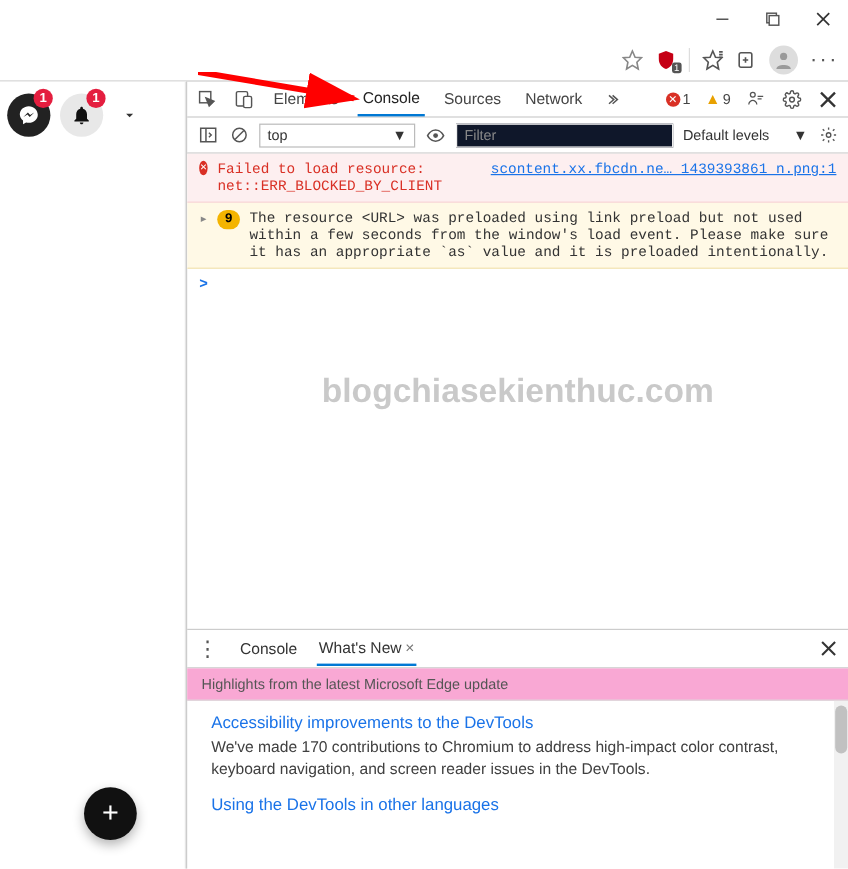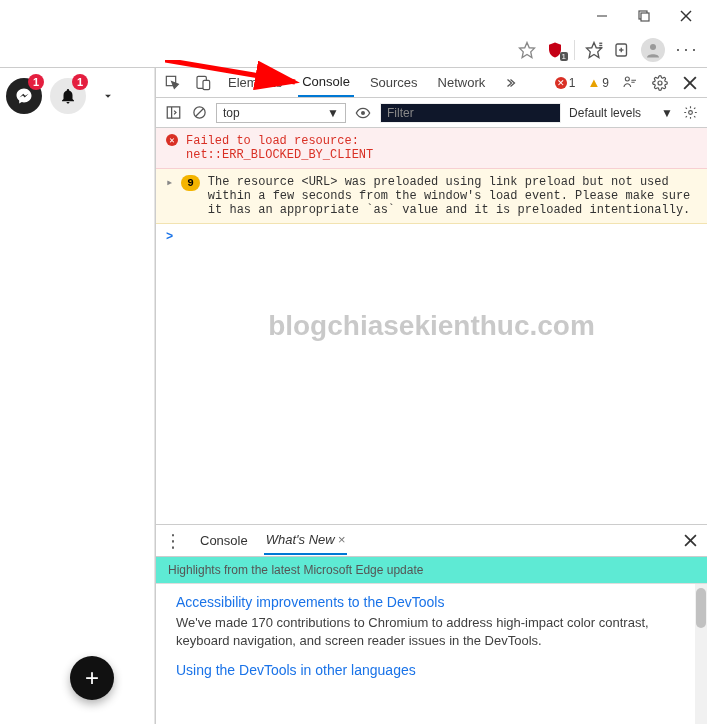--- a/index.html
+++ b/index.html
@@ -53,24 +53,24 @@
 .row-err .link { color: #1a73e8; margin-left: auto; text-decoration: underline; white-space: nowrap; }
 .row-warn { background: #fff9e6; border-bottom: 1px solid #f2e3b1; padding: 6px 10px; color: #333; display: flex; gap: 8px; }
 .warn-badge { background: #f4b400; color: #000; border-radius: 8px; padding: 0 6px; font-weight: bold; font-size: 11px; height: 16px; align-self: flex-start; display: inline-flex; align-items: center; }
 .prompt-row { padding: 6px 10px; color: #1a73e8; font-weight: bold; }
 
 .watermark { position: absolute; top: 50%; left: 50%; transform: translate(-50%, -50%); font-size: 28px; font-weight: bold; color: rgba(100,100,100,.35); font-family: "Segoe UI", Arial, sans-serif; pointer-events: none; white-space: nowrap; }
 
 .drawer { border-top: 1px solid #ccc; display: flex; flex-direction: column; height: 200px; }
 .drawer-tabs { height: 32px; display: flex; align-items: center; border-bottom: 1px solid #ccc; padding: 0 8px; gap: 14px; font-size: 13px; }
 .drawer-tabs .tab { padding: 6px 2px; cursor: pointer; }
-.drawer-tabs .tab.active { border-bottom: 2px solid #0078d4; font-style: italic; }
+.drawer-tabs .tab.active { border-bottom: 2px solid #0078d4; }
 .drawer-tabs .spacer { flex: 1; }
 .tab-x { color: #777; margin-left: 3px; }
-.drawer-sub { background: #5eead4; border-bottom: 1px solid #ddd; padding: 6px 12px; font-size: 12px; color: #555; }
+.drawer-sub { background: #f9a8d4; border-bottom: 1px solid #ddd; padding: 6px 12px; font-size: 12px; color: #555; }
 .drawer-body { padding: 10px 20px; overflow: auto; flex: 1; }
 .drawer-body h2 { font-size: 18px; font-weight: 400; color: #333; margin-bottom: 14px; }
 .drawer-body .link-h { color: #1a73e8; font-size: 14px; margin-bottom: 4px; display: block; }
 .drawer-body p { font-size: 13px; color: #404040; margin-bottom: 12px; line-height: 1.4; }
 .scroll-track { position: absolute; right: 0; top: 0; bottom: 0; width: 12px; background: #f1f1f1; }
 .scroll-thumb { position: absolute; right: 1px; width: 10px; background: #c1c1c1; border-radius: 5px; }
 
 .arrow-overlay { position: absolute; top: 60px; left: 165px; pointer-events: none; z-index: 50; }
 </style>
 </head>
@@ -248,20 +248,21 @@
             <circle cx="12" cy="12" r="3"></circle>
             <path d="M12 2v3M12 19v3M4.2 4.2l2.1 2.1M17.7 17.7l2.1 2.1M2 12h3M19 12h3M4.2 19.8l2.1-2.1M17.7 6.3l2.1-2.1"></path>
           </svg>
       </div>
     </div>
 
     <div class="console-body">
       <div class="row-err">
         <span class="circ red">✕</span>
         <span style="white-space:pre-wrap;max-width:260px">Failed to load resource: net::ERR_BLOCKED_BY_CLIENT</span>
+        <a class="link">scontent.xx.fbcdn.ne… 1439393861 n.png:1</a>
       </div>
       <div class="row-warn">
         <span style="color:#888">▸</span>
         <span class="warn-badge">9</span>
         <span style="flex:1">The resource &lt;URL&gt; was preloaded using link preload but not used within a few seconds from the window's load event. Please make sure it has an appropriate `as` value and it is preloaded intentionally.</span>
       </div>
       <div class="prompt-row"><span>&gt;</span></div>
       <div class="watermark">blogchiasekienthuc.com</div>
     </div>
 

